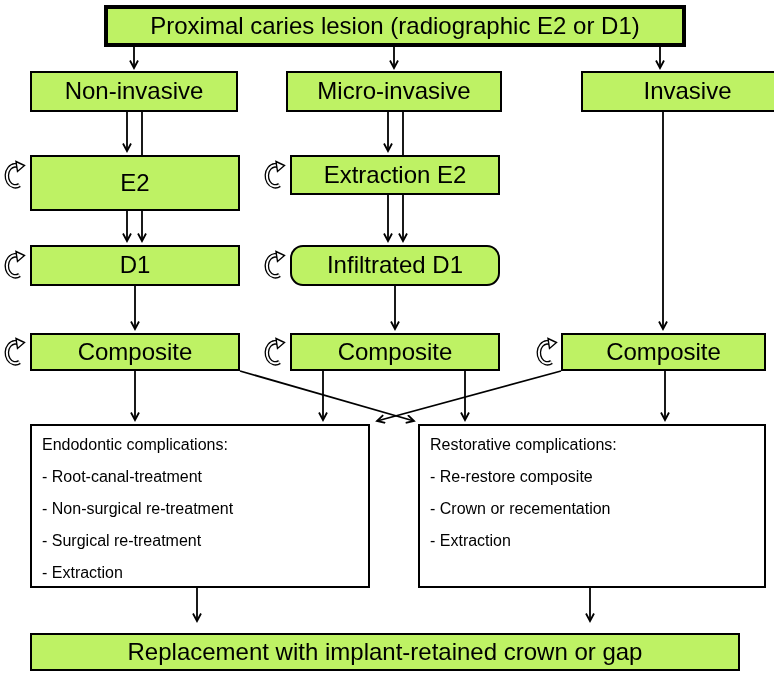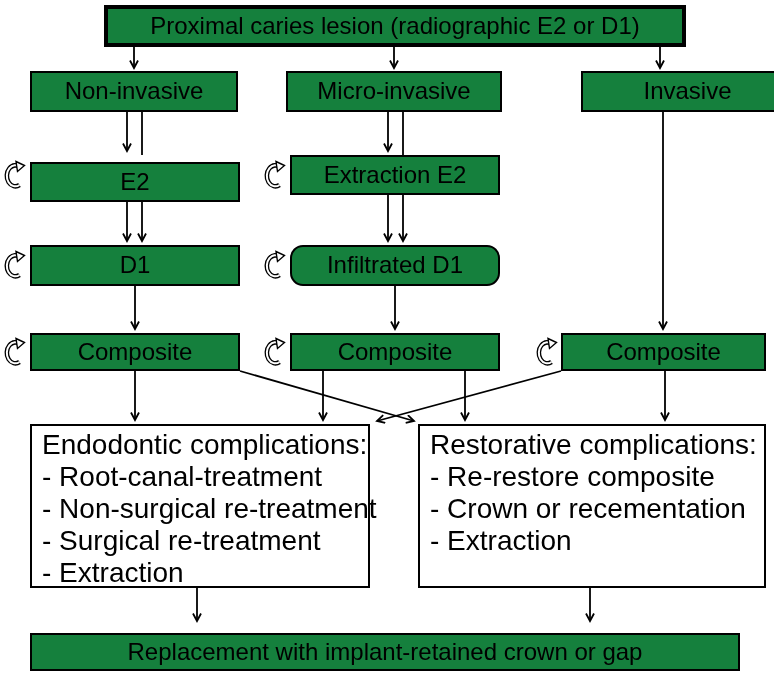--- a/index.html
+++ b/index.html
@@ -13,37 +13,37 @@
     overflow: hidden;
   }
   .overlay {
     position: absolute;
     left: 0; top: 0;
     width: 774px; height: 673px;
   }
   .node {
     position: absolute;
     box-sizing: border-box;
-    background: #15803d;
+    background: #bef264;
     border: 2px solid #000000;
     display: flex;
     align-items: center;
     justify-content: center;
     font-size: 24px;
     line-height: 1.1;
     white-space: nowrap;
   }
   .node.thick { border-width: 4px; }
   .listbox {
     position: absolute;
     box-sizing: border-box;
     background: #ffffff;
     border: 2px solid #000000;
     padding: 3px 6px 0 10px;
-    font-size: 28px;
+    font-size: 16px;
     line-height: 32px;
   }
   .list-line { white-space: nowrap; }
 </style>
 </head>
 <body>
 
 <div class="canvas">
 
   <svg class="overlay" viewBox="0 0 774 673" aria-hidden="true">
@@ -105,21 +105,21 @@
   <div class="node" style="left:30px; top:71px; width:208px; height:41px;">
     <span>Non-invasive</span>
   </div>
   <div class="node" style="left:286px; top:71px; width:216px; height:41px;">
     <span>Micro-invasive</span>
   </div>
   <div class="node" style="left:581px; top:71px; width:213px; height:41px;align-items:center;">
     <span>Invasive</span>
   </div>
 
-  <div class="node" style="left:30px; top:162px; width:210px; height:40px;">
+  <div class="node" style="left:30px; top:155px; width:210px; height:56px;">
     <span>E2</span>
   </div>
   <div class="node" style="left:290px; top:155px; width:210px; height:40px;">
     <span>Extraction E2</span>
   </div>
 
   <div class="node" style="left:30px; top:245px; width:210px; height:41px;">
     <span>D1</span>
   </div>
   <div class="node" style="left:290px; top:245px; width:210px; height:41px;border-radius:13px;">

